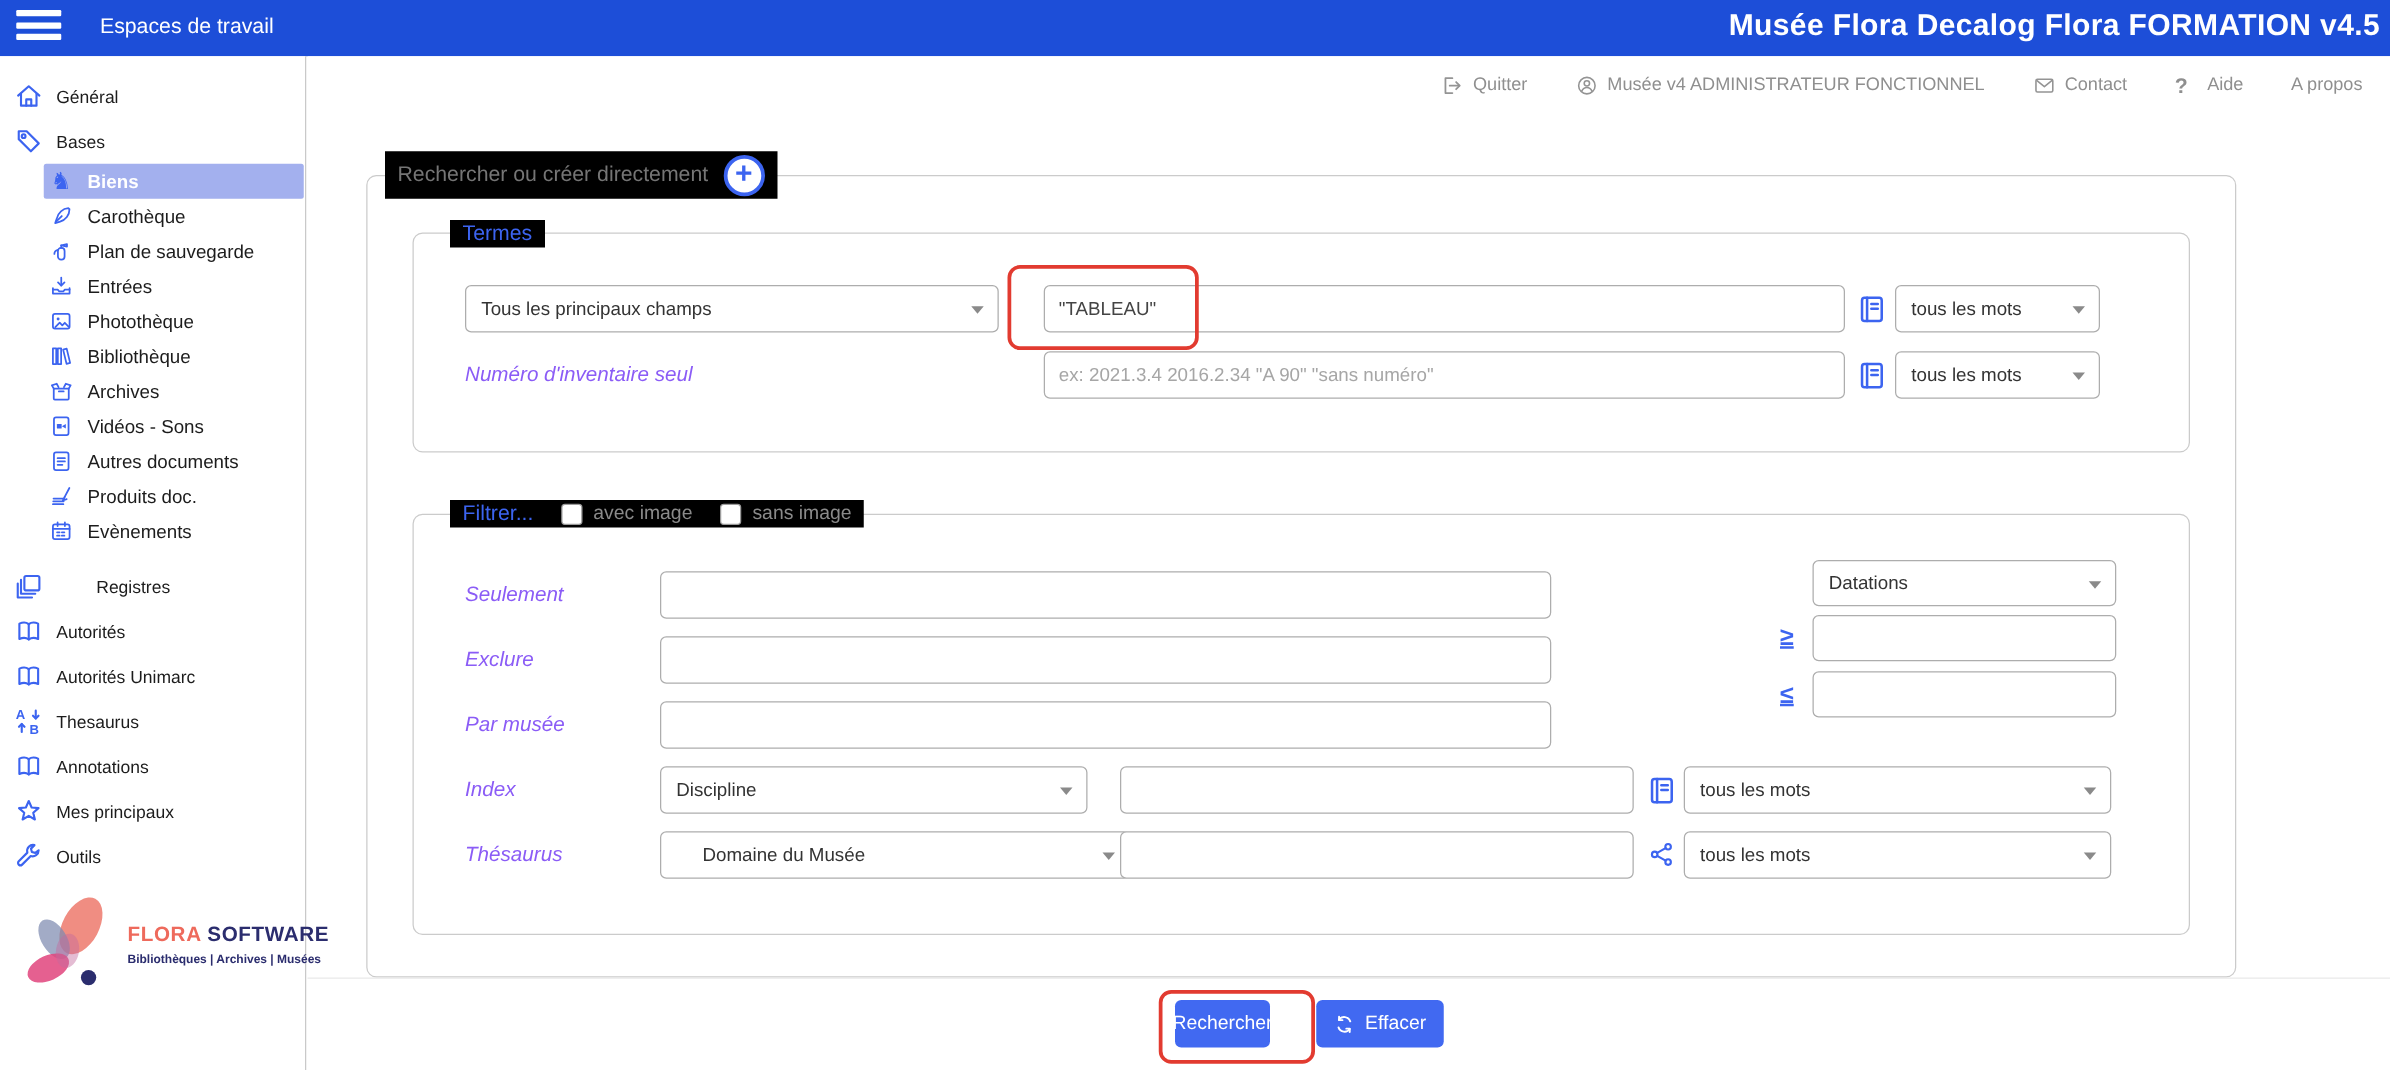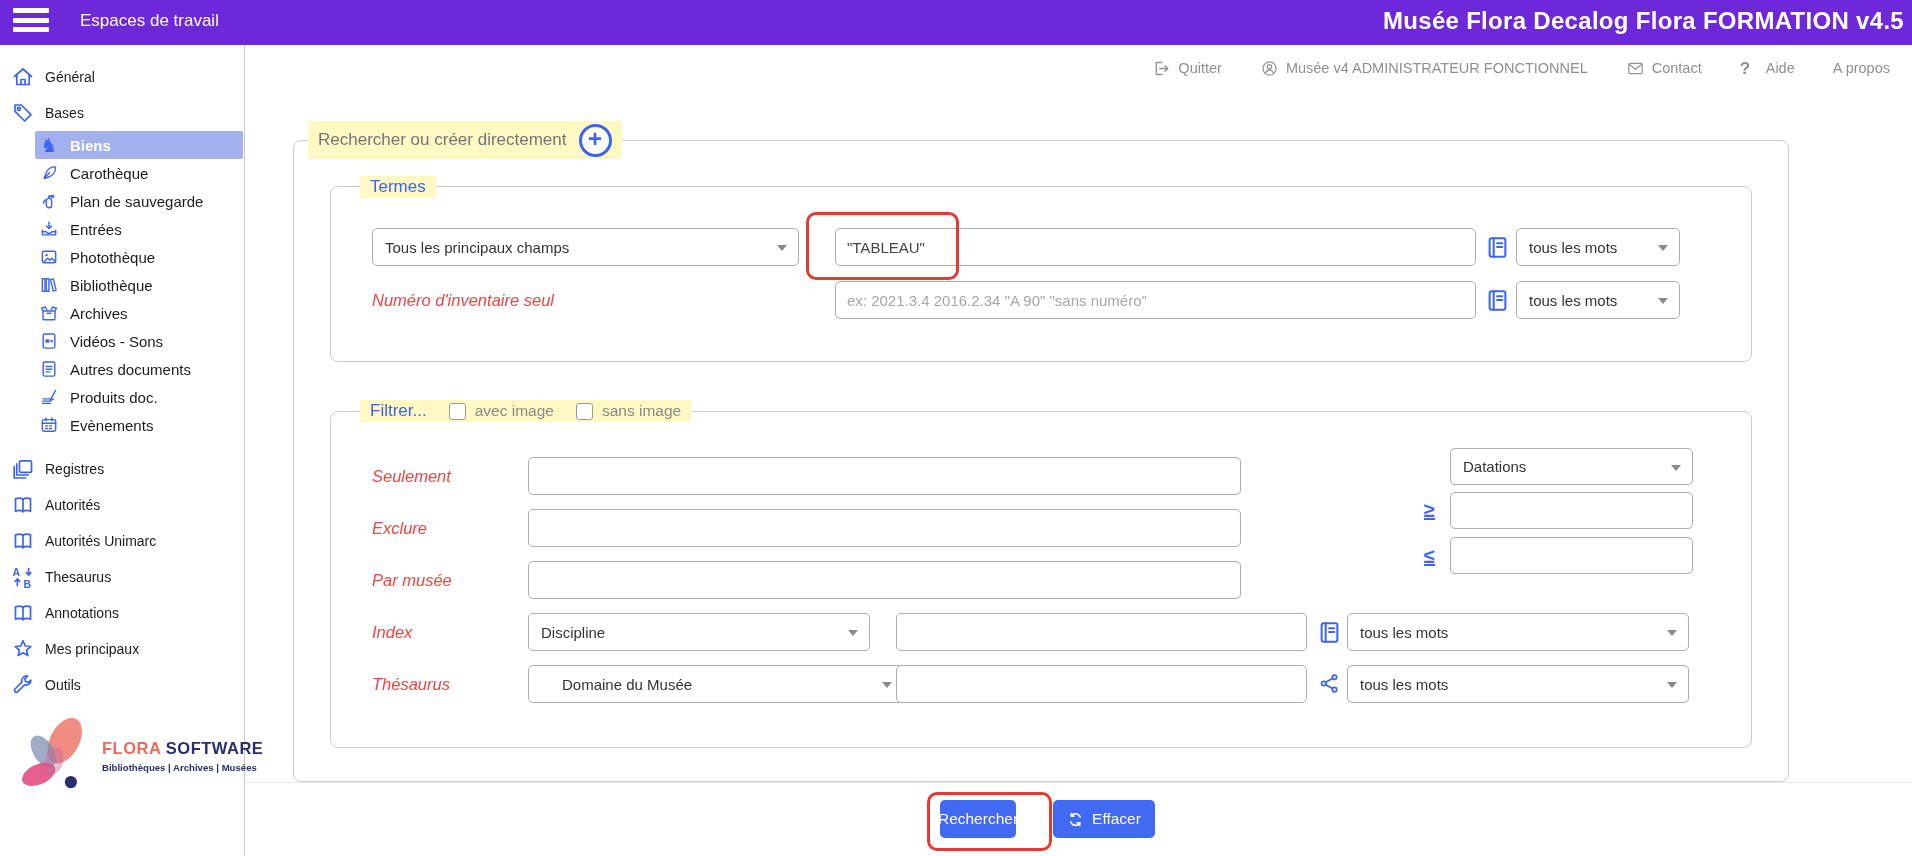--- a/index.html
+++ b/index.html
@@ -1,20 +1,20 @@
 <!DOCTYPE html>
 <html><head>
 <meta charset="utf-8">
 <style>
   html,body{margin:0;padding:0;background:#fff;}
   body{width:1912px;height:856px;overflow:hidden;font-family:"Liberation Sans","DejaVu Sans",sans-serif;}
   .page{position:relative;width:1912px;height:856px;background:#fff;}
 
   
-  .topbar{position:absolute;left:0;top:0;width:1912px;height:45px;background:#6d28d9;}
+  .topbar{position:absolute;left:0;top:0;width:1912px;height:45px;background:#1d4ed8;}
   .hamburger{position:absolute;left:13px;top:8px;width:38px;height:28px;cursor:pointer;}
   .hamburger span{display:block;width:36px;height:5px;background:#fff;border-radius:1px;margin-bottom:4.5px;}
   .workspace{position:absolute;left:80px;top:11px;color:#fff;font-size:17px;}
   .app-title{position:absolute;right:8px;top:7px;color:#fff;font-size:24px;font-weight:700;letter-spacing:.3px;}
 
   
   .header-links{position:absolute;left:246px;top:45px;right:0;height:46px;background:#fff;
     display:flex;align-items:center;justify-content:flex-end;gap:38px;padding-right:22px;box-sizing:border-box;}
   .hlink{display:flex;align-items:center;gap:7px;color:#8f8f8f;font-size:14.5px;cursor:pointer;white-space:nowrap;}
   .hlink .ic{width:19px;height:19px;color:#949494;display:inline-flex;}
@@ -27,50 +27,50 @@
   .nav-row{display:flex;align-items:center;height:36px;cursor:pointer;}
   .nav-row .nico{width:26px;height:24px;margin-left:10px;margin-right:9px;color:#3c64f0;display:flex;align-items:center;justify-content:center;flex:none;}
   .nav-row .nico svg{width:24px;height:24px;}
   .nav-row .nlabel{font-size:14px;color:#1c1c1c;white-space:nowrap;}
   .nav-row.sub{height:28px;margin-left:35px;width:208px;border-radius:2px;}
   .nav-row.sub .nico{width:22px;height:20px;margin-left:3px;margin-right:10px;}
   .nav-row.sub .nico svg{width:20px;height:20px;}
   .nav-row.sub .nlabel{font-size:15px;}
   .nav-row.sub.selected{background:#a3b0ee;}
   .nav-row.sub.selected .nlabel{color:#fff;font-weight:700;}
-  .nav-row.group-gap{margin-top:12px;}
+  .nav-row.group-gap{margin-top:12px;gap:32px;}
   .glyph{font-size:19px;line-height:1;}
 
   
   .logo{position:absolute;left:8px;top:665px;width:232px;display:flex;align-items:center;}
   .logo svg{width:92px;height:92px;flex:none;}
   .logo-text{margin-left:2px;}
   .brand{font-size:16.5px;font-weight:700;letter-spacing:.5px;white-space:nowrap;}
   .brand .flora{color:#ee6a5c;}
   .brand .software{color:#2b2d6e;}
   .tagline{font-size:9.6px;font-weight:700;color:#2b2d6e;margin-top:4px;white-space:nowrap;}
 
   
   .fsbox{position:absolute;border:1px solid #cbcbcb;border-radius:8px;background:#fff;}
-  .fslegend{position:absolute;background:#fef9c3;padding:0 10px;display:flex;align-items:center;z-index:3;}
+  .fslegend{position:absolute;background:#000000;padding:0 10px;display:flex;align-items:center;z-index:3;}
   .legend-gray{color:#757575;font-size:17px;}
   .legend-blue{color:#3c64f0;font-size:17px;}
   .plus-btn{width:33px;height:33px;border:3px solid #3c64f0;border-radius:50%;color:#3c64f0;
     display:flex;align-items:center;justify-content:center;font-size:24px;font-weight:700;margin-left:12px;cursor:pointer;
     line-height:1;padding-bottom:2px;box-sizing:border-box;background:#fff;}
 
   
   .sel{position:absolute;border:1px solid #adadad;border-radius:5px;background:#fff;display:flex;align-items:center;
     padding:0 28px 0 12px;font-size:15px;color:#333;box-sizing:border-box;cursor:pointer;white-space:nowrap;overflow:hidden;}
   .sel::after{content:'';position:absolute;right:11px;top:50%;margin-top:-2px;
     border:5px solid transparent;border-top:6px solid #8a8a8a;}
   .inp{position:absolute;border:1px solid #adadad;border-radius:5px;font-size:15px;padding:0 11px;color:#444;
     box-sizing:border-box;outline:none;font-family:"Liberation Sans","DejaVu Sans",sans-serif;}
   .inp::placeholder{color:#a6a6a6;}
-  .flabel{position:absolute;display:flex;align-items:center;font-style:italic;color:#ef4444;font-size:16.5px;}
+  .flabel{position:absolute;display:flex;align-items:center;font-style:italic;color:#8b5cf6;font-size:16.5px;}
   .annex-ic{position:absolute;width:27px;height:27px;color:#3c64f0;cursor:pointer;}
   .annex-ic svg{width:100%;height:100%;}
   .cmp{position:absolute;color:#3c64f0;font-size:20px;font-weight:700;text-decoration:underline;cursor:pointer;line-height:1;}
 
   .cbwrap{display:flex;align-items:center;gap:9px;margin-left:22px;cursor:pointer;}
   .cb{width:17px;height:17px;border:1.5px solid #9b9b9b;border-radius:3px;background:#fff;box-sizing:border-box;}
   .cblabel{color:#8a8a8a;font-size:15.5px;}
 
   
   .divider{position:absolute;left:246px;top:782px;width:1666px;height:1px;background:#e9e9e9;}

